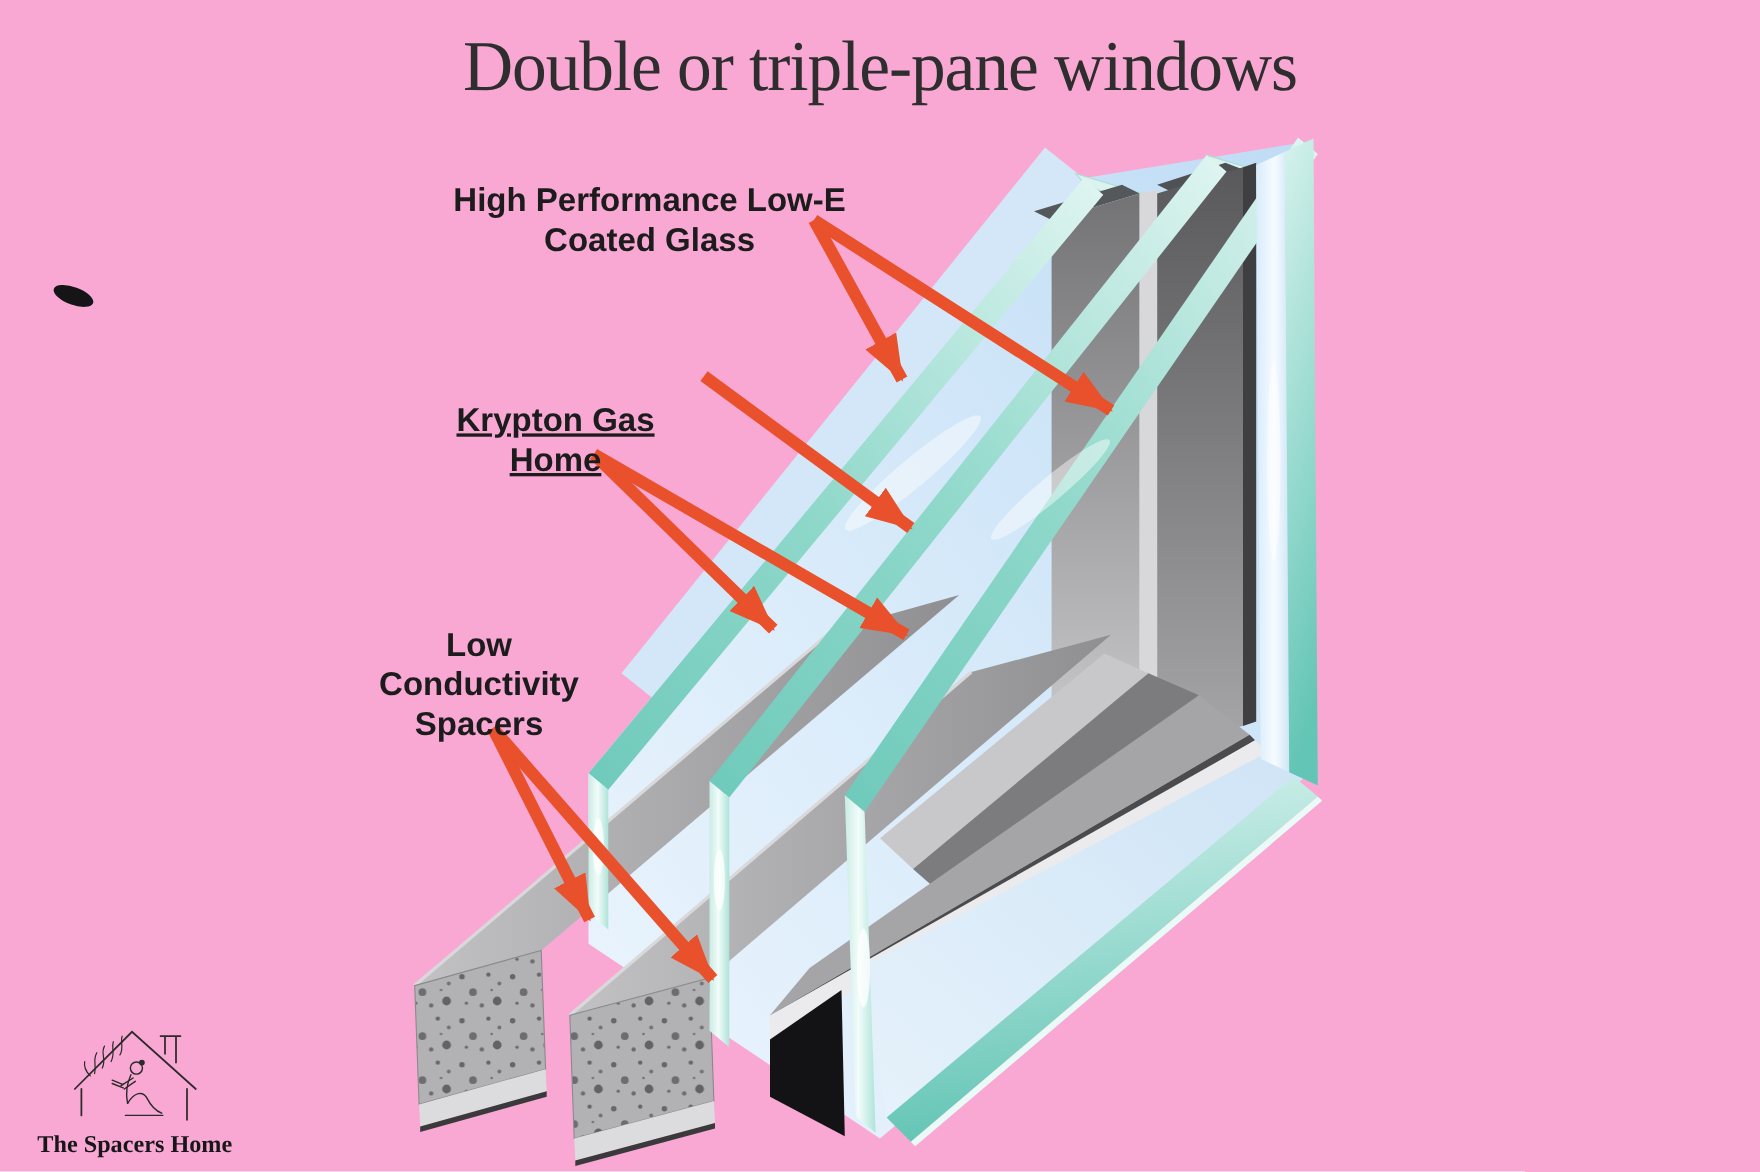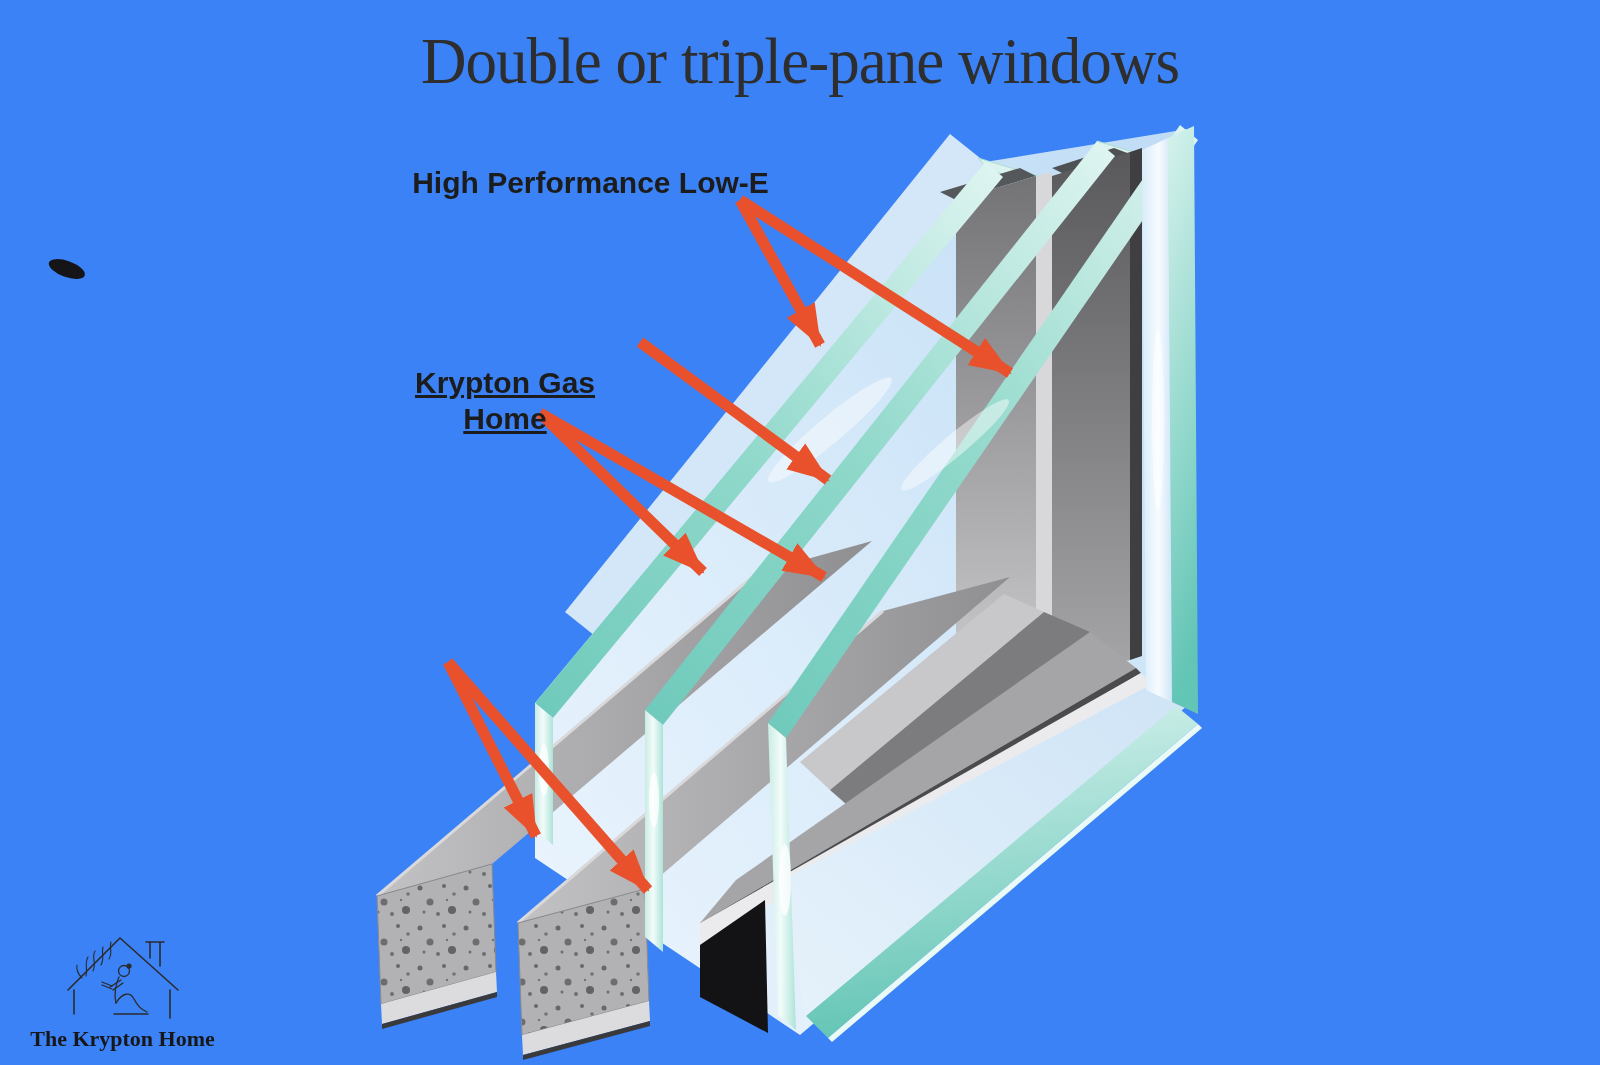--- a/index.html
+++ b/index.html
@@ -1,16 +1,16 @@
 <!DOCTYPE html>
 <html><head>
 <meta charset="utf-8">
 <style>
   html,body{margin:0;padding:0;background:#ffffff;}
-  #stage{position:relative;width:1600px;height:1065px;background:#3b82f6;overflow:hidden;
+  #stage{position:relative;width:1600px;height:1065px;background:#f9a8d4;overflow:hidden;
          font-family:"Liberation Sans", sans-serif;}
   #diagram-svg{position:absolute;left:0;top:0;}
   .title{position:absolute;left:0;top:24px;width:1600px;text-align:center;
          font-family:"Liberation Serif", serif;font-size:65px;font-weight:500;color:#2e2e2e;
          letter-spacing:-1px;transform:scaleX(.97);}
   .callout{position:absolute;text-align:center;font-weight:bold;color:#1c1c1c;
            font-size:30px;line-height:36px;margin-top:18px;}
   .callout span{display:block;}
   #label-lowe{left:368px;top:147px;width:445px;}
   #label-clear{left:430px;top:280px;width:310px;}
@@ -169,28 +169,34 @@
       <line x1="540" y1="413" x2="824" y2="577" marker-end="url(#ah)"></line>
       <line x1="448" y1="662" x2="536" y2="836" marker-end="url(#ah)"></line>
       <line x1="448" y1="662" x2="648" y2="890" marker-end="url(#ah)"></line>
     </g>
   </svg>
 
   <div class="title">Double or triple-pane windows</div>
 
   <div id="label-lowe" class="callout">
     <span>High Performance Low-E</span>
+    <span>Coated Glass</span>
   </div>
 
 
   <div id="label-krypton" class="callout">
     <span>Krypton Gas</span>
     <span>Home</span>
   </div>
 
+  <div id="label-spacers" class="callout">
+    <span>Low</span>
+    <span>Conductivity</span>
+    <span>Spacers</span>
+  </div>
 
   <div id="logo">
     <svg width="130" height="92" viewBox="0 0 130 92">
       <g fill="none" stroke="#2b2b2b" stroke-width="1.6" stroke-linecap="round">
         <path d="M10,60 L62,8 L120,60"></path>
         <path d="M16,60 L16,84"></path>
         <path d="M112,60 L112,88"></path>
         <path d="M92,28 L92,12 M102,36 L102,12 M88,12 L106,12"></path>
       </g>
       <g fill="none" stroke="#2b2b2b" stroke-width="1.1" stroke-linecap="round">
@@ -203,16 +209,16 @@
       <g fill="none" stroke="#2b2b2b" stroke-width="1.3" stroke-linecap="round">
         <circle cx="66" cy="41" r="5.5"></circle>
         <circle cx="71" cy="36" r="2.6" fill="#2b2b2b" stroke="none"></circle>
         <path d="M61,47 C57,56 56,64 58,73"></path>
         <path d="M63,50 L52,57 M65,53 L55,60"></path>
         <path d="M44,52 L54,56 M44,55 L54,59"></path>
         <path d="M58,73 C64,63 72,61 76,69 C80,77 84,80 89,82"></path>
         <path d="M56,84 L90,84"></path>
       </g>
     </svg>
-    <div class="logo-text">The Krypton Home</div>
+    <div class="logo-text">The Spacers Home</div>
   </div>
 
 </div>
 
 </body></html>

